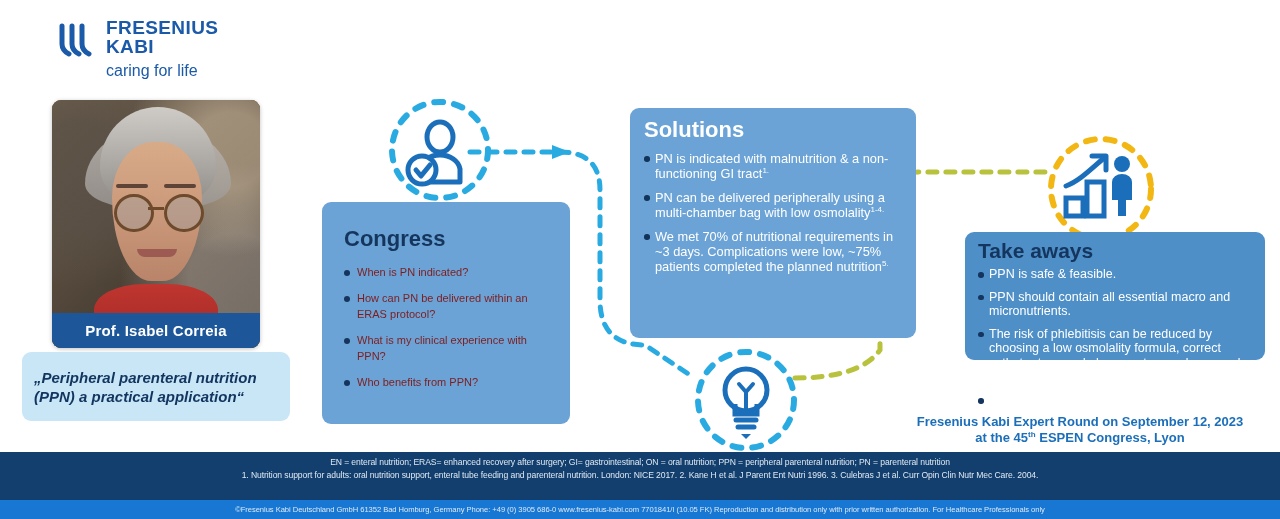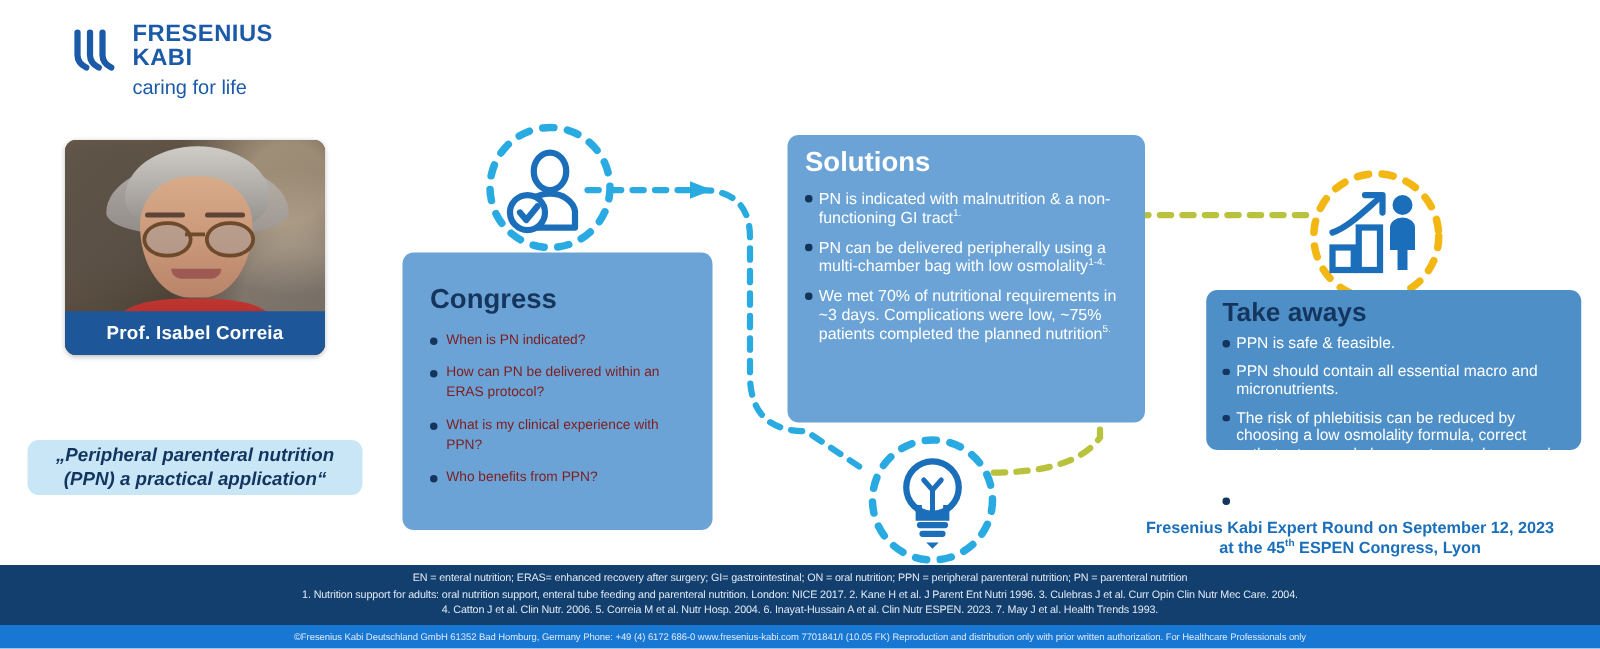--- a/index.html
+++ b/index.html
@@ -13,21 +13,21 @@
 
   
   .logo-wrap{position:absolute;left:58px;top:18px;width:230px;height:70px;}
   .logo-mark{position:absolute;left:0;top:4px;width:42px;height:36px;}
   .logo-text{position:absolute;left:48px;top:0px;color:#1b5aa8;font-weight:bold;
     font-size:19px;line-height:19px;letter-spacing:.4px;}
   .logo-text .l2{display:block;}
   .logo-claim{position:absolute;left:48px;top:44px;color:#1b5aa8;font-size:16px;}
 
   
-  .portrait-card{position:absolute;left:52px;top:112px;width:208px;height:172px;
+  .portrait-card{position:absolute;left:52px;top:100px;width:208px;height:248px;
     border-radius:9px;overflow:hidden;box-shadow:0 1px 4px rgba(0,0,0,.25);}
   .portrait-img{position:absolute;inset:0;
     background:
       radial-gradient(ellipse 70px 90px at 50% 44%, #c79a79 0%, #b8866a 55%, #9a6b52 100%),
       linear-gradient(180deg,#8a7560 0%,#6b5a49 40%,#40352c 100%);
   }
   .pi-bg-blur{position:absolute;inset:0;
     background:
       radial-gradient(circle at 86% 20%, rgba(220,200,170,.55) 0 14%, transparent 40%),
       radial-gradient(circle at 12% 30%, rgba(90,80,70,.7) 0 20%, transparent 45%),
@@ -54,23 +54,23 @@
   .pi-mouth{position:absolute;left:41%;top:60%;width:19%;height:8px;
     background:#9d5a53;border-radius:0 0 12px 12px;}
   .pi-shirt{position:absolute;left:20%;top:74%;width:60%;height:26%;
     background:linear-gradient(180deg,#c0352f 0%,#9e2a26 100%);
     border-radius:40% 40% 0 0;}
   .portrait-name{position:absolute;left:0;right:0;bottom:0;height:35px;
     background:#1e5799;color:#fff;font-weight:bold;font-size:15px;
     display:flex;align-items:center;justify-content:center;letter-spacing:.2px;}
 
   
-  .quote-box{position:absolute;left:22px;top:352px;width:268px;height:44px;
+  .quote-box{position:absolute;left:22px;top:352px;width:268px;height:69px;
     background:#c9e6f7;border-radius:9px;display:flex;align-items:center;
-    justify-content:center;text-align:center;padding:0 12px;box-sizing:border-box;}
+    justify-content:center;text-align:left;padding:0 12px;box-sizing:border-box;}
   .quote-box span{color:#12355f;font-style:italic;font-weight:bold;font-size:15px;line-height:19px;}
 
   
   .title{position:absolute;left:300px;top:18px;width:690px;text-align:center;
     color:#17406e;font-weight:bold;font-size:30px;line-height:36px;letter-spacing:-.2px;}
 
   
   .card{position:absolute;border-radius:9px;box-sizing:border-box;}
   .card h2{margin:0;font-weight:bold;}
   .card ul{list-style:none;margin:0;padding:0;}
@@ -218,20 +218,19 @@
   </div>
 
   <div class="event">
     <div>Fresenius Kabi Expert Round on September 12, 2023</div>
     <div><span>at the 45</span><sup>th</sup><span> ESPEN Congress, Lyon</span></div>
   </div>
 
   <div class="footer-refs">
     <div>EN = enteral nutrition; ERAS= enhanced recovery after surgery; GI= gastrointestinal; ON = oral nutrition; PPN = peripheral parenteral nutrition; PN = parenteral  nutrition</div>
     <div>1. Nutrition support for adults: oral nutrition support, enteral tube feeding and parenteral nutrition. London: NICE 2017.     2. Kane H et al. J Parent Ent Nutri 1996.     3. Culebras J et al. Curr Opin Clin Nutr Mec Care. 2004.</div>
-    <div>4. Catton J et al. Clin Nutr. 2006.     5. Correia M et al. Nutr Hosp. 2004.     6. Inayat-Hussain A et al. Clin Nutr ESPEN. 2023.     7. May J et al. Health Trends 1993.</div>
   </div>
 
   <div class="footer-bar">
-    <span>©Fresenius Kabi Deutschland GmbH   61352 Bad Homburg, Germany   Phone: +49 (4) 6172 686-0   www.fresenius-kabi.com   7701841/I (10.05 FK)   Reproduction and distribution only with prior written authorization. For Healthcare Professionals only</span>
+    <span>©Fresenius Kabi Deutschland GmbH   61352 Bad Homburg, Germany   Phone: +49 (0) 3905 686-0   www.fresenius-kabi.com   7701841/I (10.05 FK)   Reproduction and distribution only with prior written authorization. For Healthcare Professionals only</span>
   </div>
 
 </div>
 
 </body></html>

